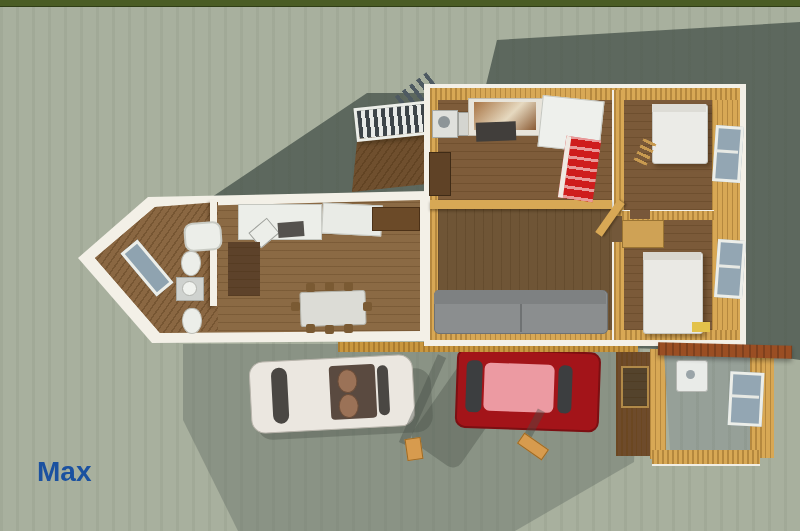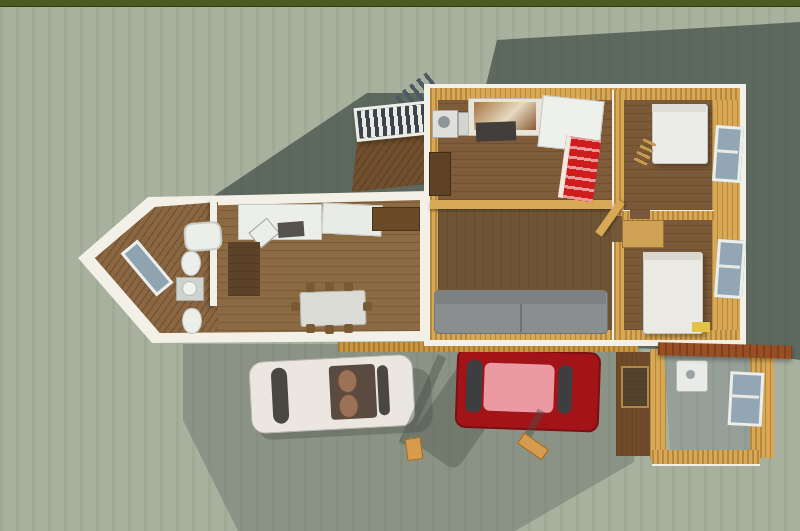--- a/index.html
+++ b/index.html
@@ -150,15 +150,16 @@
   <div class="abs" style="left:686px;top:370px;width:9px;height:9px;background:#9aa4a8;border-radius:50%;"></div>
   <div class="abs vplanks" style="left:750px;top:348px;width:24px;height:110px;background-color:#d8a855;"></div>
   <div class="abs" style="left:729px;top:372px;width:28px;height:48px;border:3px solid #eceee9;background:#93a6b3;transform:rotate(3deg);"></div>
   <div class="abs" style="left:731px;top:395px;width:28px;height:3px;background:#e7e9e4;transform:rotate(3deg);"></div>
   <div class="abs vplanks" style="left:652px;top:450px;width:108px;height:14px;background-color:#d8a855;border-bottom:2px solid #f0eee6;"></div>
   <div class="abs" style="left:658px;top:344px;width:134px;height:13px;background-color:#9a4e23;transform:rotate(1.5deg);
               background-image:repeating-linear-gradient(90deg, rgba(0,0,0,0.18) 0 2px, rgba(0,0,0,0) 2px 7px);
               box-shadow:0 3px 4px rgba(0,0,0,0.3);"></div>
 
   <div class="abs" style="left:37px;top:459px;">
+    <div class="wm" style="color:#1b51a0;">Max</div>
   </div>
 
 </div>
 
 </body></html>

